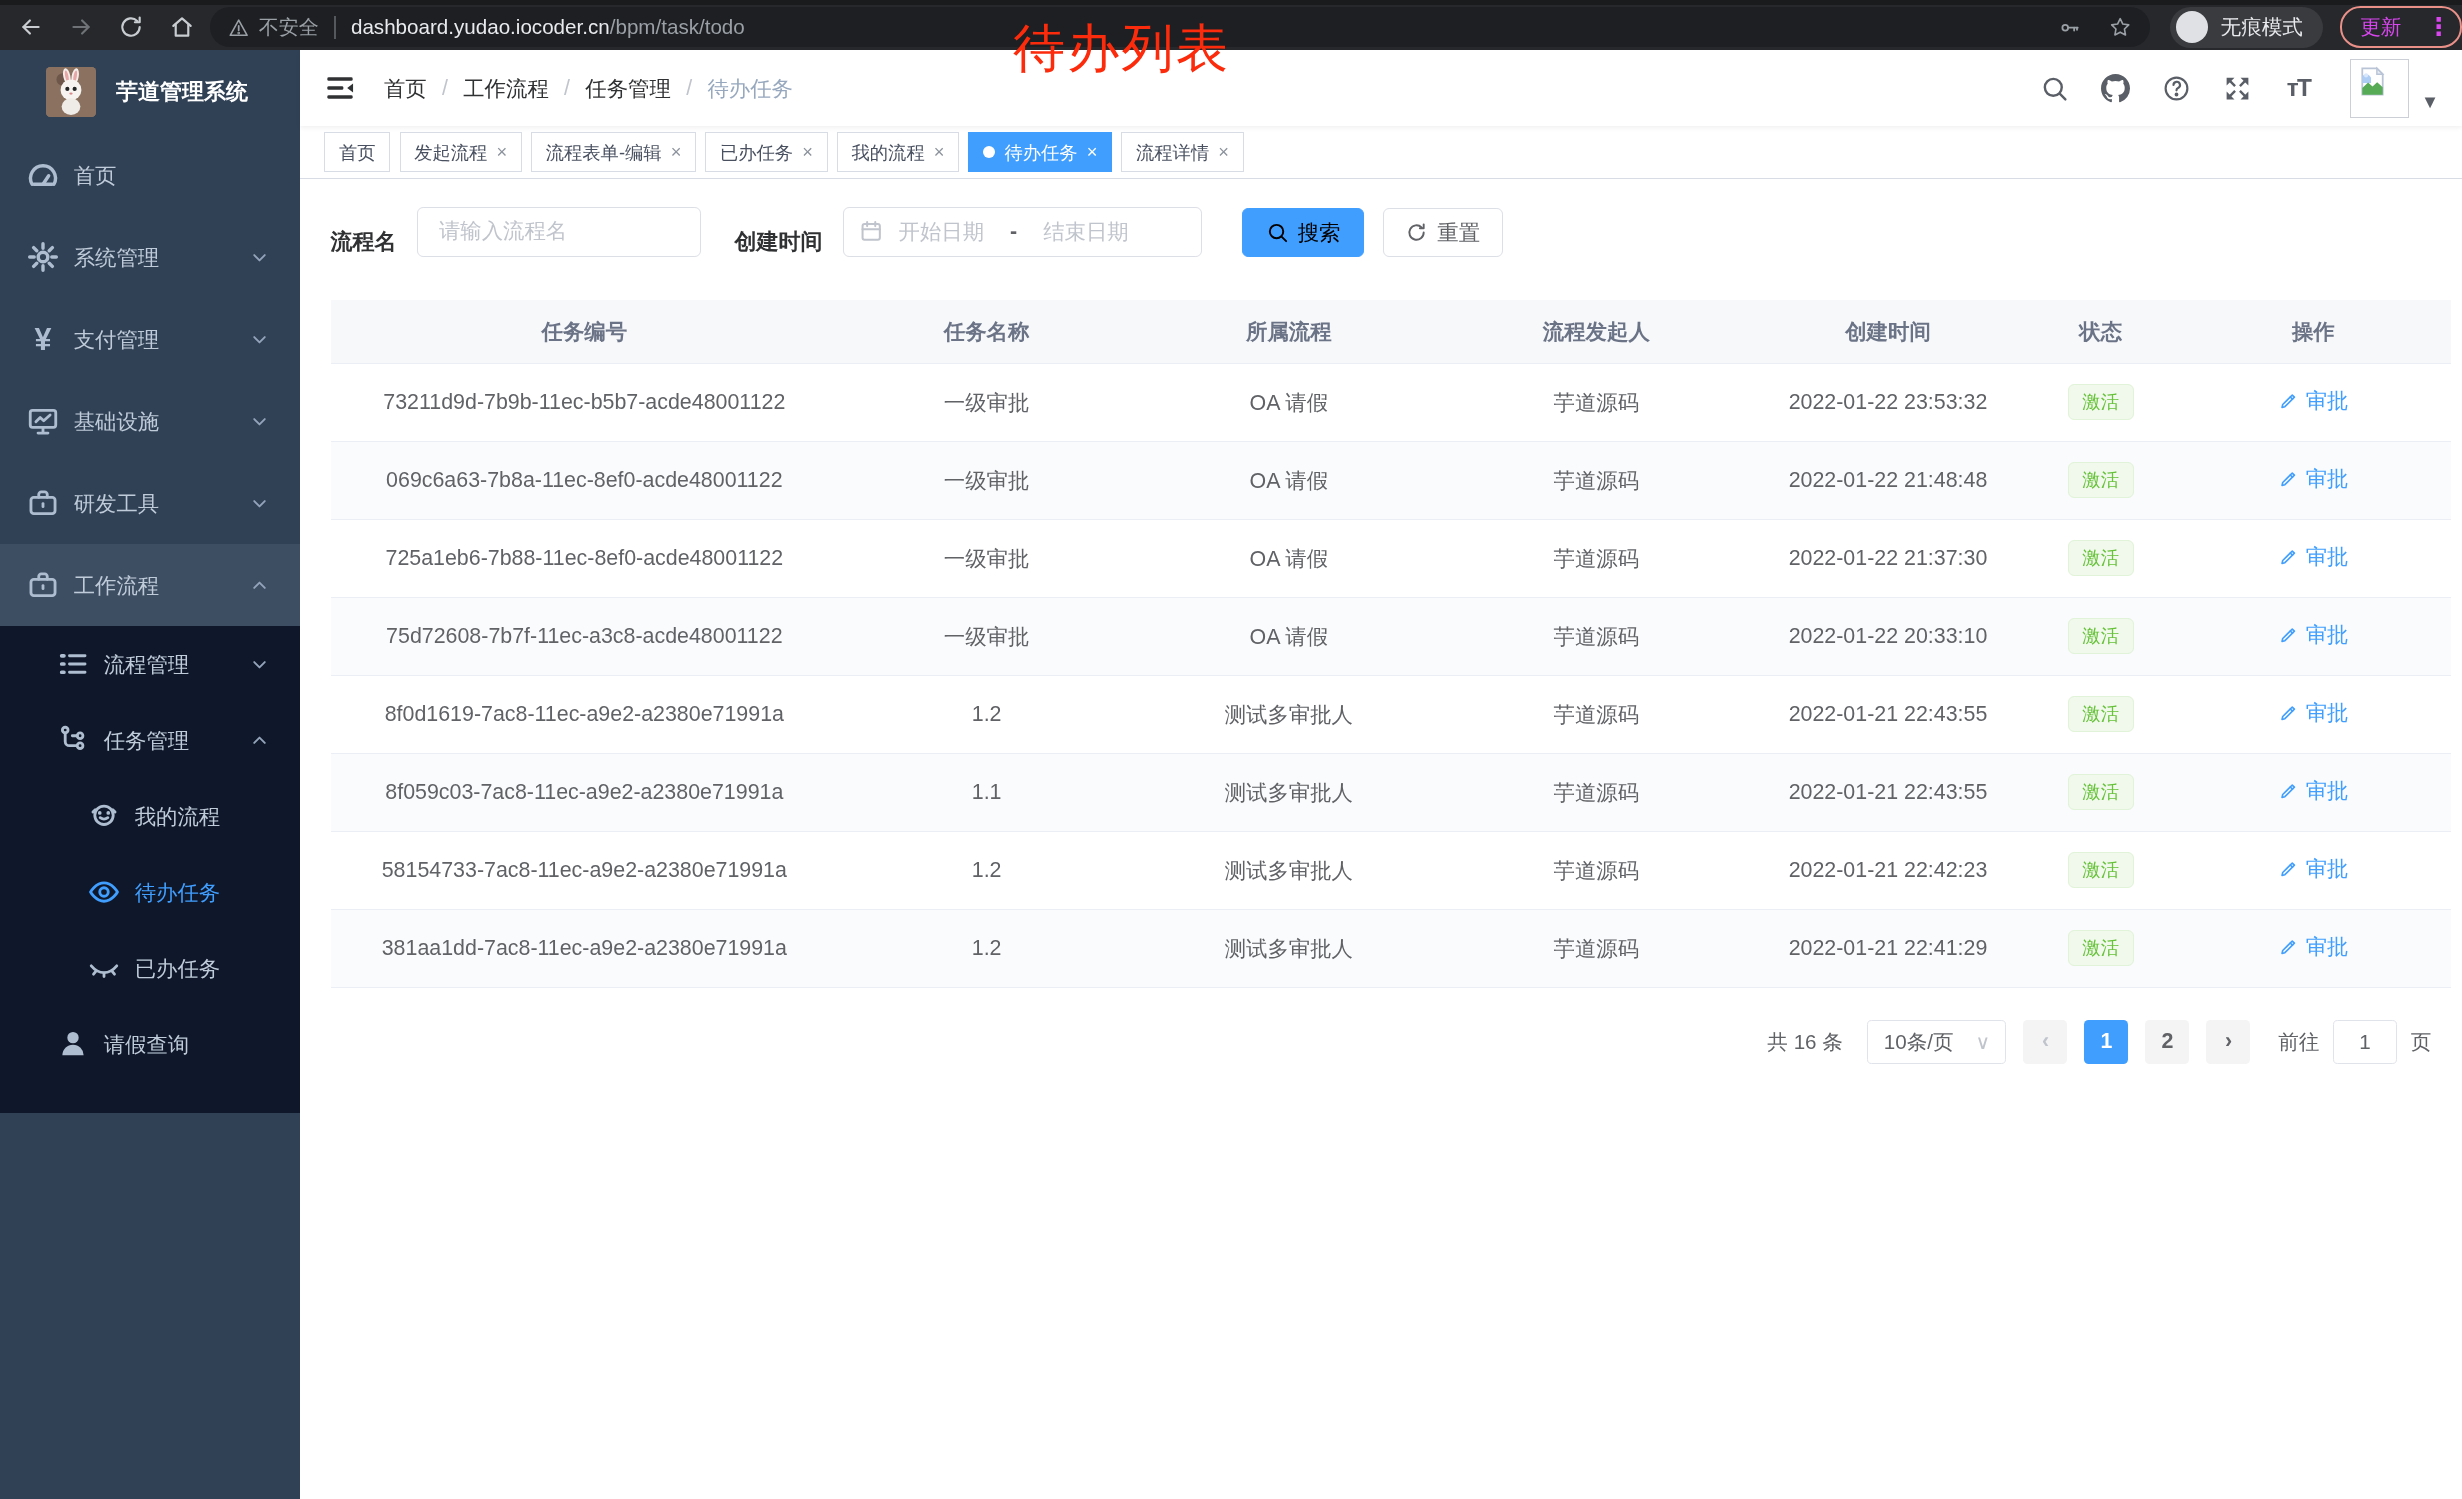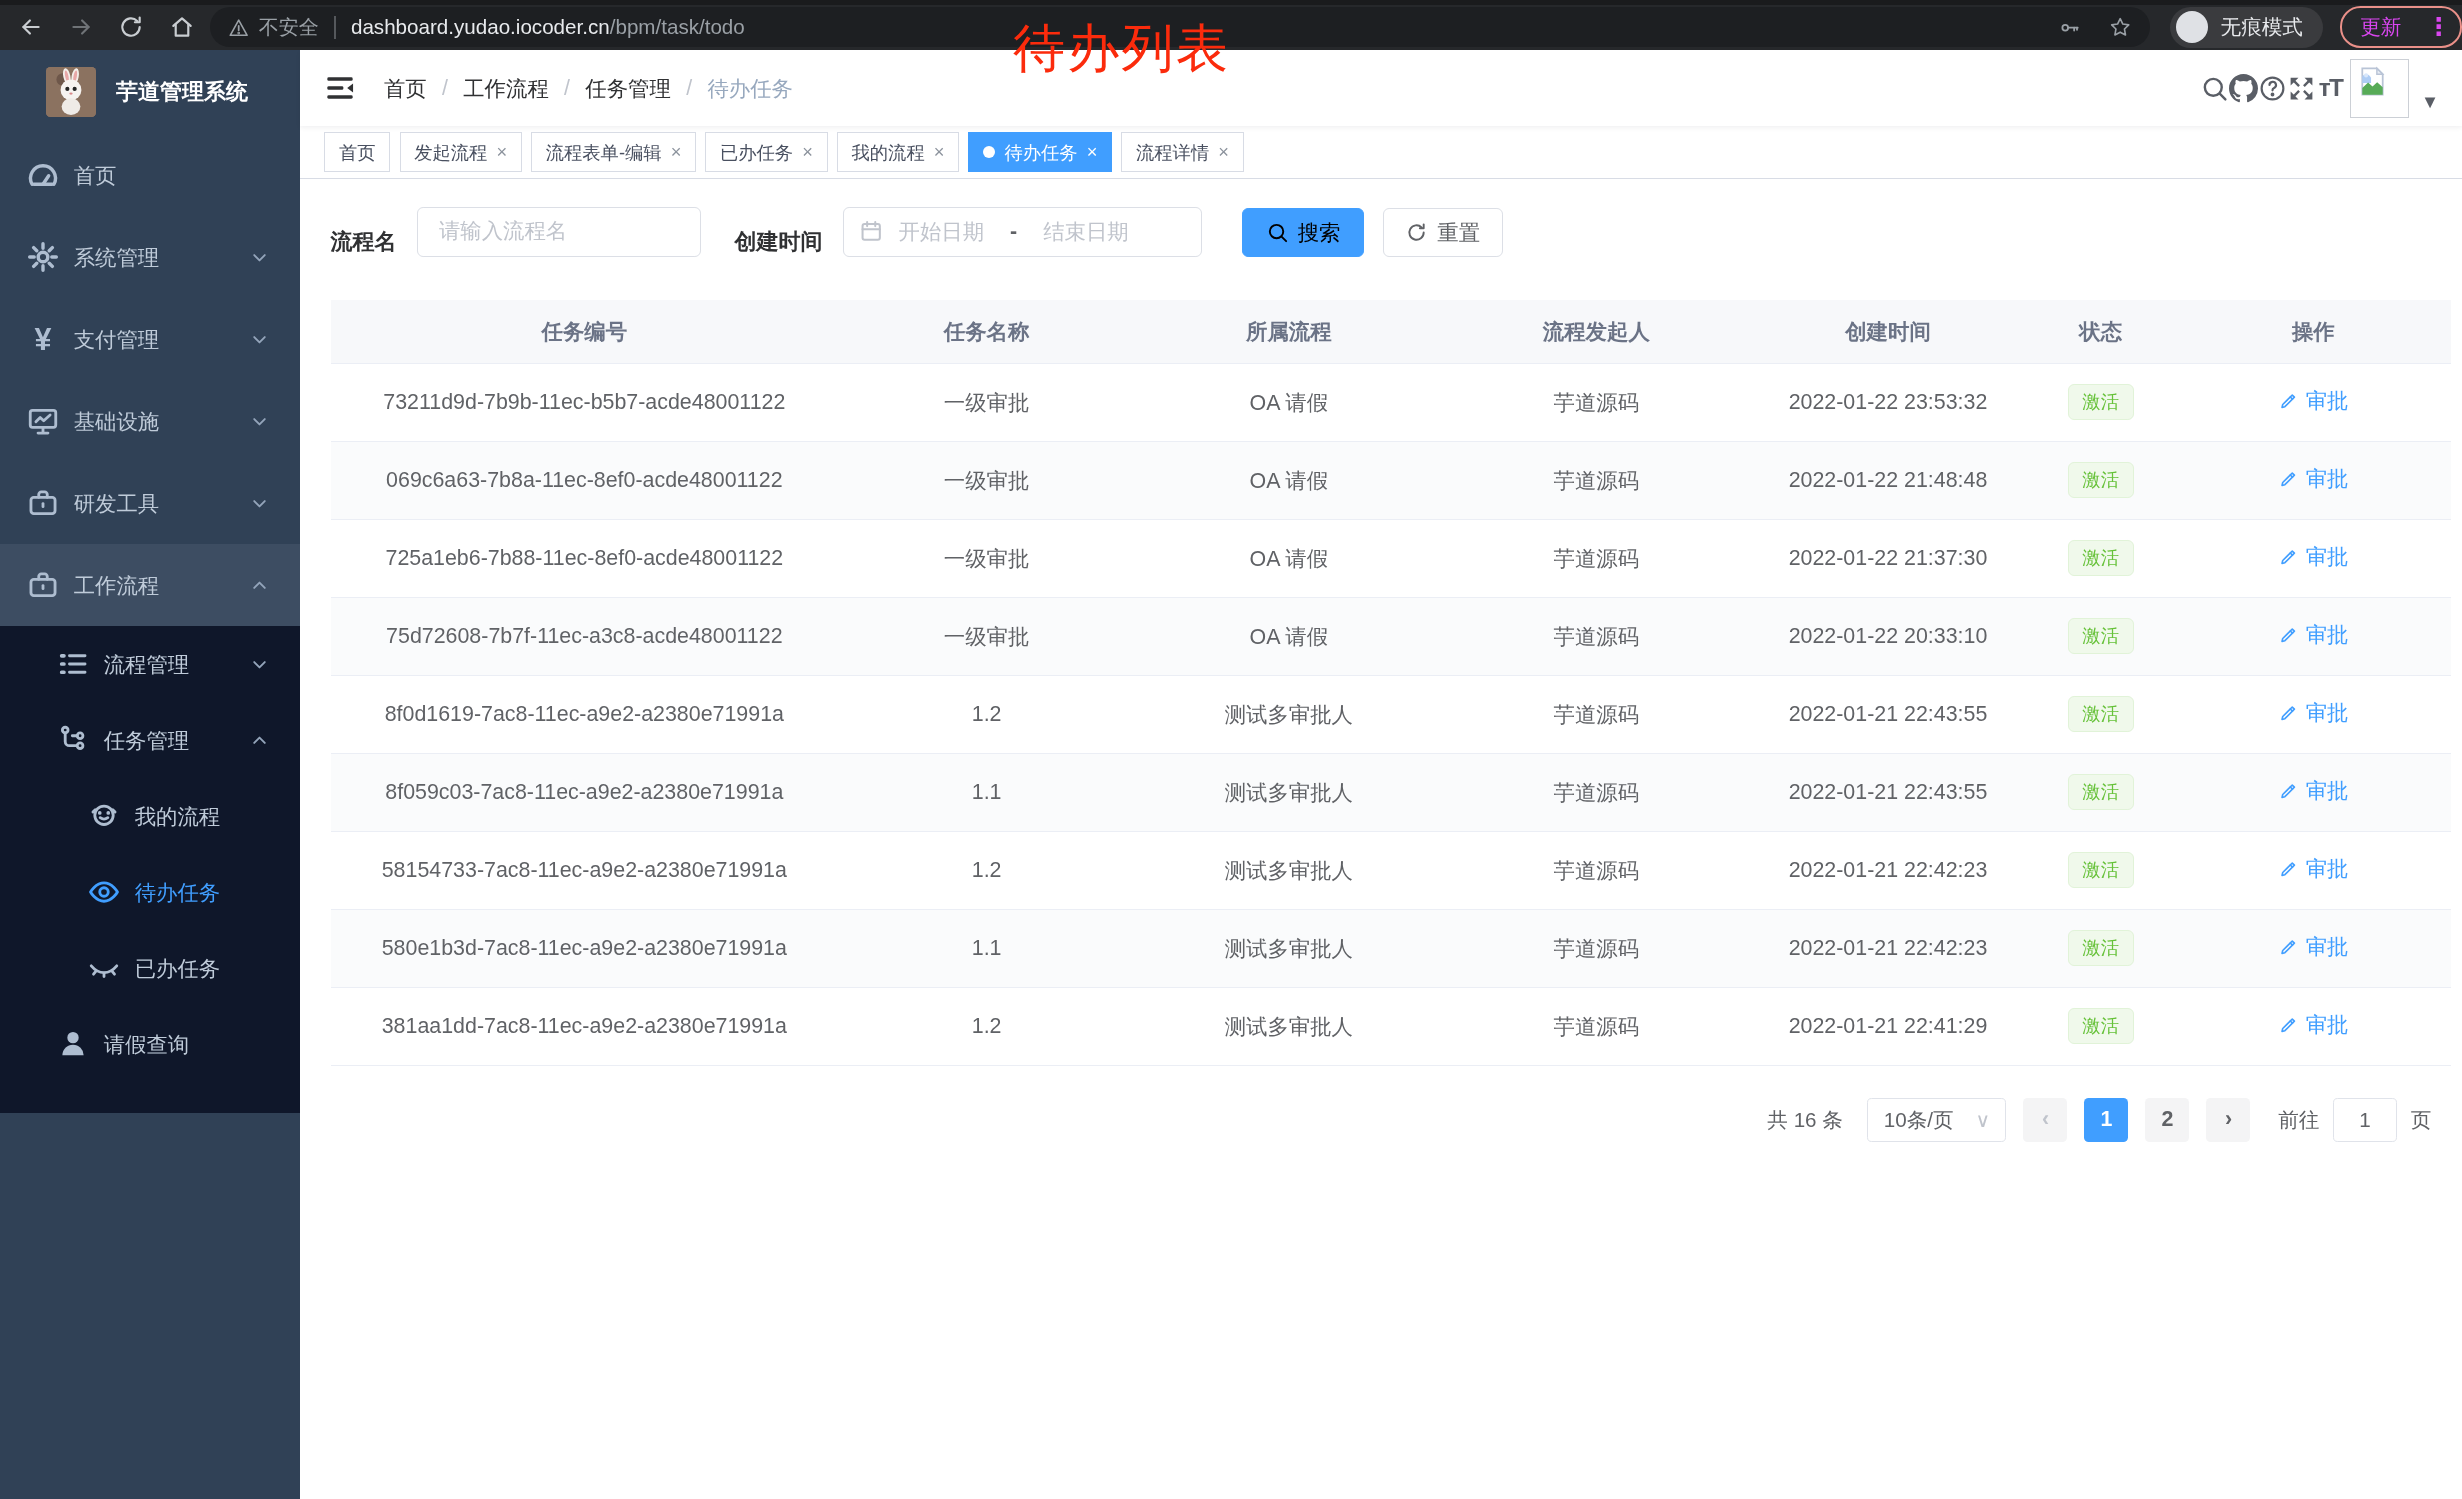--- a/index.html
+++ b/index.html
@@ -51,21 +51,21 @@
 
   .main{flex:1;display:flex;flex-direction:column;min-width:0;background:#fff}
 
   
   .navbar{height:76px;flex:none;display:flex;align-items:center;padding:0 23px 0 24.4px;box-shadow:0 1.5px 4.6px rgba(0,21,41,.06);position:relative;z-index:3;background:#fff}
   .hamburger{width:32px;height:32px;color:#303133;cursor:pointer}
   .breadcrumb{margin-left:27.5px;display:flex;align-items:center;gap:15.3px;font-size:21.4px;color:#303133}
   .crumb{cursor:pointer}
   .crumb-sep{color:#c0c4cc}
   .crumb.current{color:#97a8be;cursor:default}
-  .nav-right{margin-left:auto;display:flex;align-items:center;}
+  .nav-right{margin-left:auto;display:flex;align-items:center;gap:32px}
   .nav-right .tool{width:29px;height:29px;color:#5a5e66;cursor:pointer}
   .fontsize-glyph{font-size:24.4px;font-weight:700;color:#5a5e66;letter-spacing:-1.5px}
   .avatar-wrap{display:flex;align-items:flex-end;gap:12.2px;margin-left:4.6px}
   .avatar{width:59px;height:59px;border:1.5px solid #ccd0d6;background:#fff;display:flex;align-items:flex-start;justify-content:flex-start;padding:4.6px;box-sizing:border-box}
   .avatar svg{width:35px;height:35px}
   .caret-glyph{color:#5a5e66;font-size:18.3px;padding-bottom:4.6px}
 
   
   .tags{height:52px;flex:none;display:flex;align-items:center;padding:0 24.4px;gap:9.2px;border-bottom:1.5px solid #d8dce5;background:#fff}
   .tag{height:40px;display:flex;align-items:center;padding:0 13.7px;border:1.5px solid #d8dce5;background:#fff;color:#495060;font-size:18.3px;gap:9.2px;cursor:pointer;box-sizing:border-box;white-space:nowrap}
@@ -610,37 +610,20 @@
                   <span class="ic">
                     <svg viewBox="0 0 24 24" fill="none" stroke="currentColor" stroke-width="2" stroke-linecap="round" stroke-linejoin="round">
                       <path d="M4.5 19.5l.8-3.2L16 5.6l2.4 2.4L7.7 18.7l-3.2.8z" stroke-width="1.8"></path>
                       <path d="M13.8 7.8l2.4 2.4" stroke-width="1.8"></path>
                     </svg>
                   </span>
                   <span>审批</span>
                 </span></td>
             </tr>
             <tr>
-              <td>580e1b3d-7ac8-11ec-a9e2-a2380e71991a</td>
-              <td>1.1</td>
-              <td>测试多审批人</td>
-              <td>芋道源码</td>
-              <td>2022-01-21 22:42:23</td>
-              <td><span class="badge">激活</span></td>
-              <td><span class="action">
-                  <span class="ic">
-                    <svg viewBox="0 0 24 24" fill="none" stroke="currentColor" stroke-width="2" stroke-linecap="round" stroke-linejoin="round">
-                      <path d="M4.5 19.5l.8-3.2L16 5.6l2.4 2.4L7.7 18.7l-3.2.8z" stroke-width="1.8"></path>
-                      <path d="M13.8 7.8l2.4 2.4" stroke-width="1.8"></path>
-                    </svg>
-                  </span>
-                  <span>审批</span>
-                </span></td>
-            </tr>
-            <tr>
               <td>381aa1dd-7ac8-11ec-a9e2-a2380e71991a</td>
               <td>1.2</td>
               <td>测试多审批人</td>
               <td>芋道源码</td>
               <td>2022-01-21 22:41:29</td>
               <td><span class="badge">激活</span></td>
               <td><span class="action">
                   <span class="ic">
                     <svg viewBox="0 0 24 24" fill="none" stroke="currentColor" stroke-width="2" stroke-linecap="round" stroke-linejoin="round">
                       <path d="M4.5 19.5l.8-3.2L16 5.6l2.4 2.4L7.7 18.7l-3.2.8z" stroke-width="1.8"></path>

